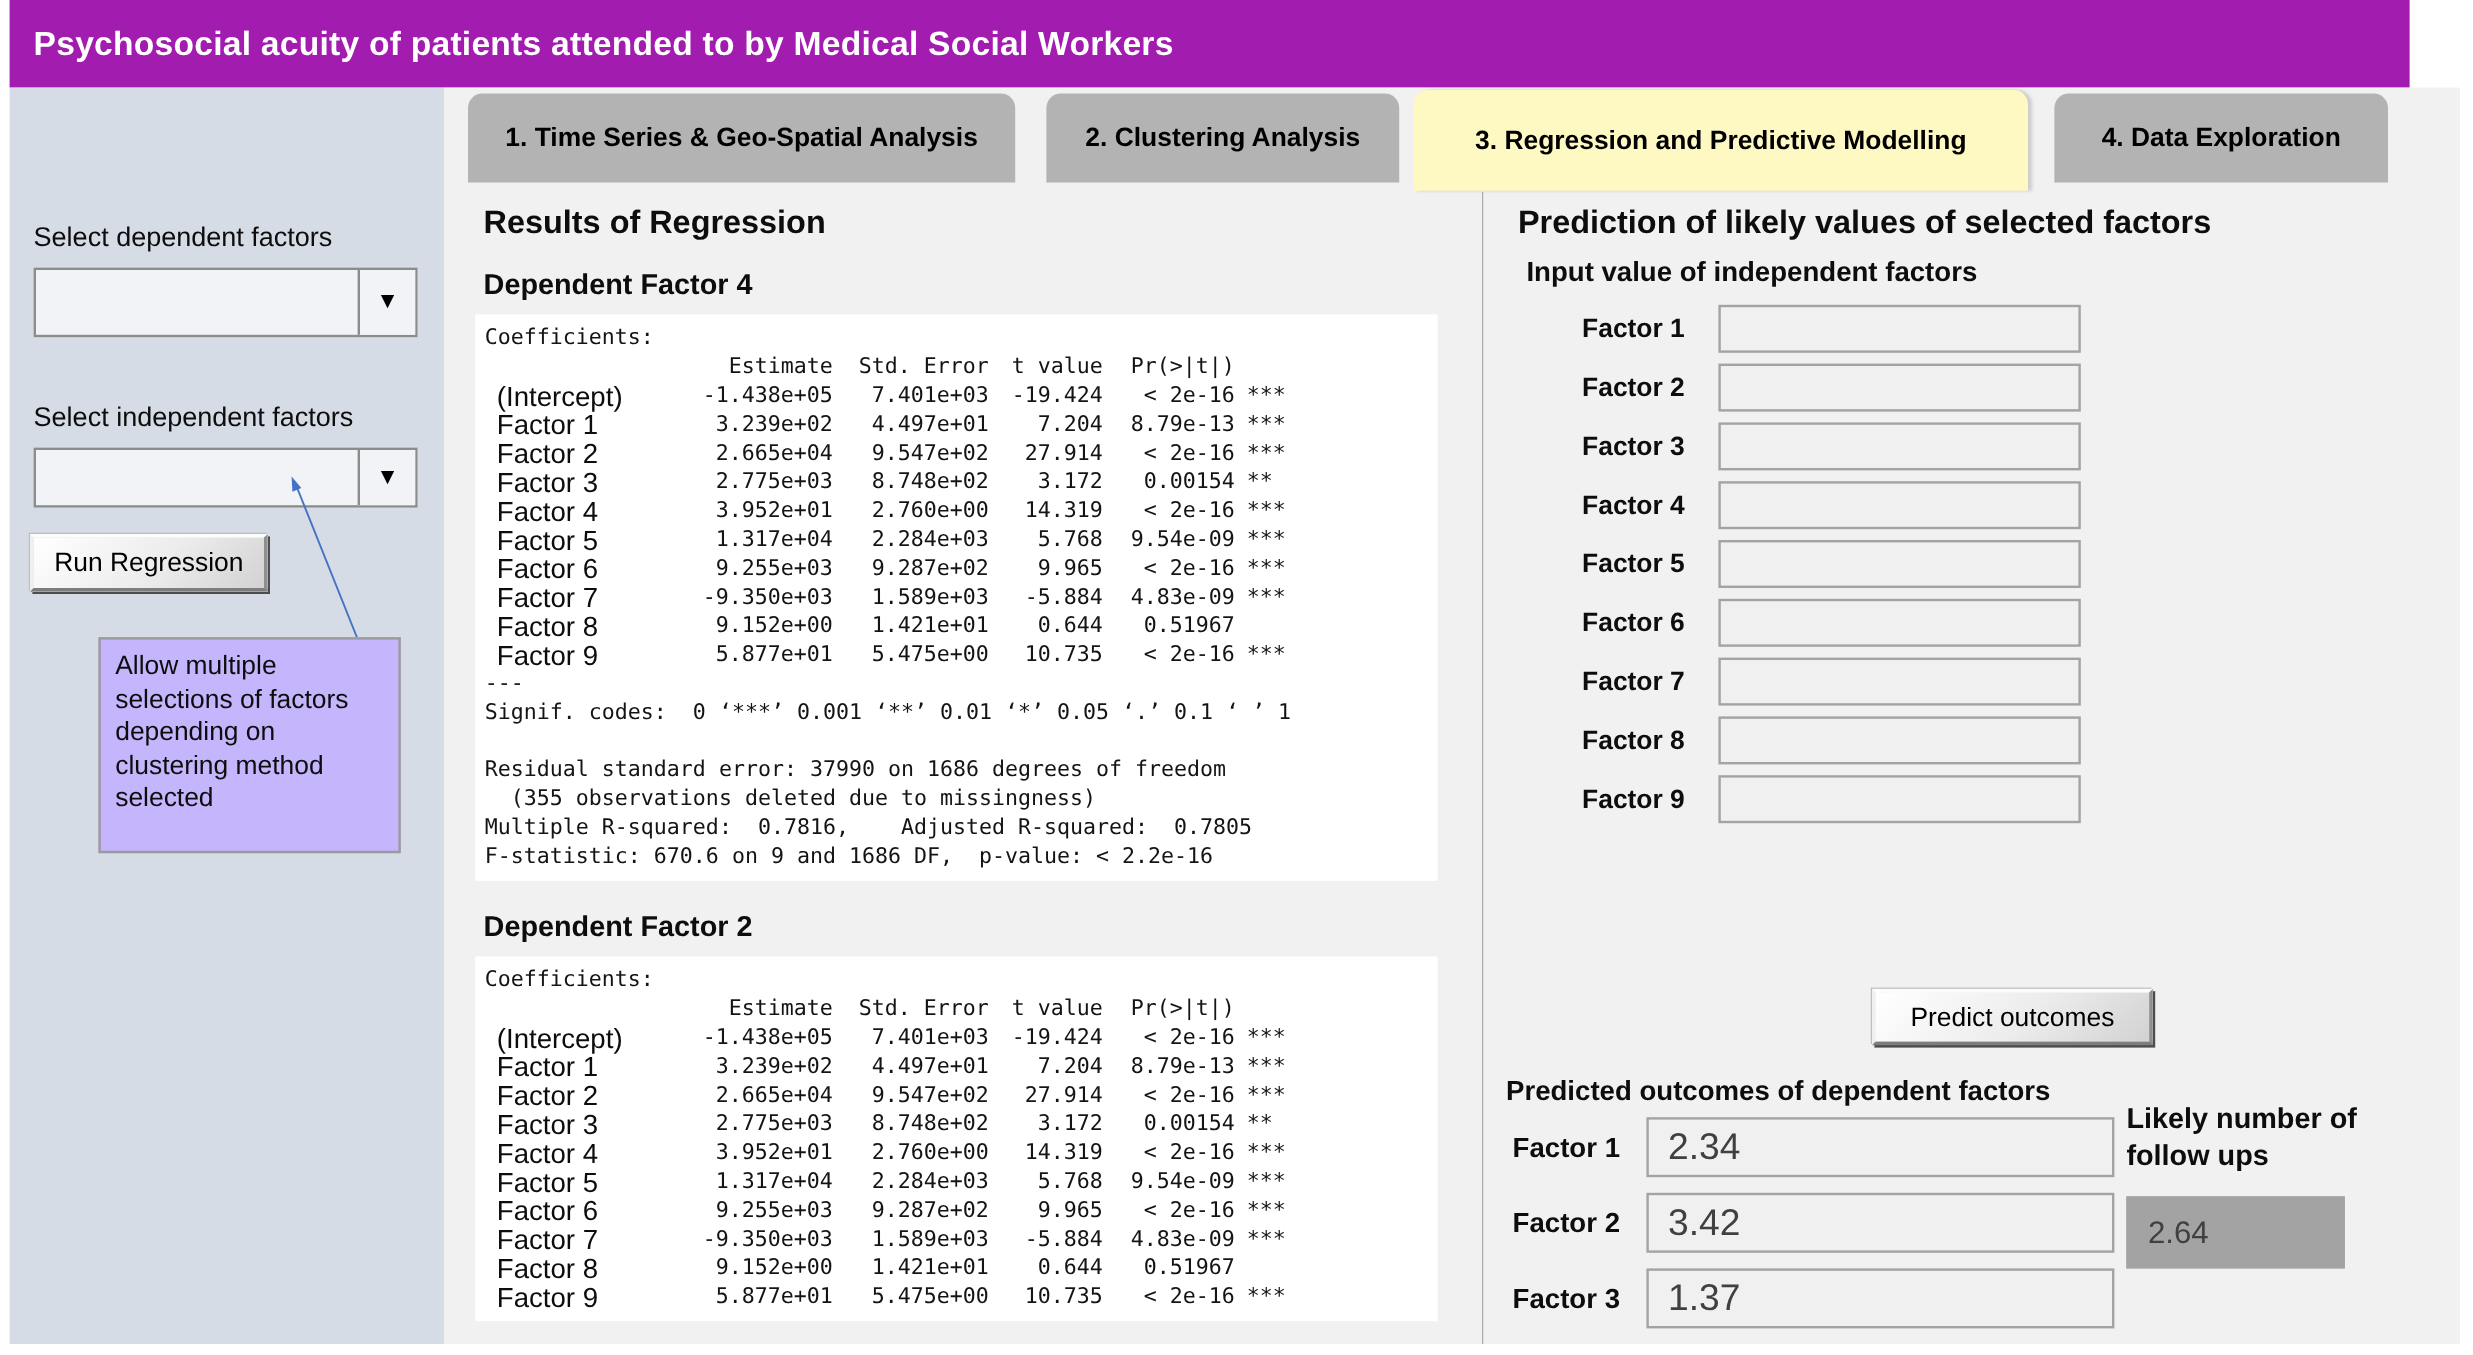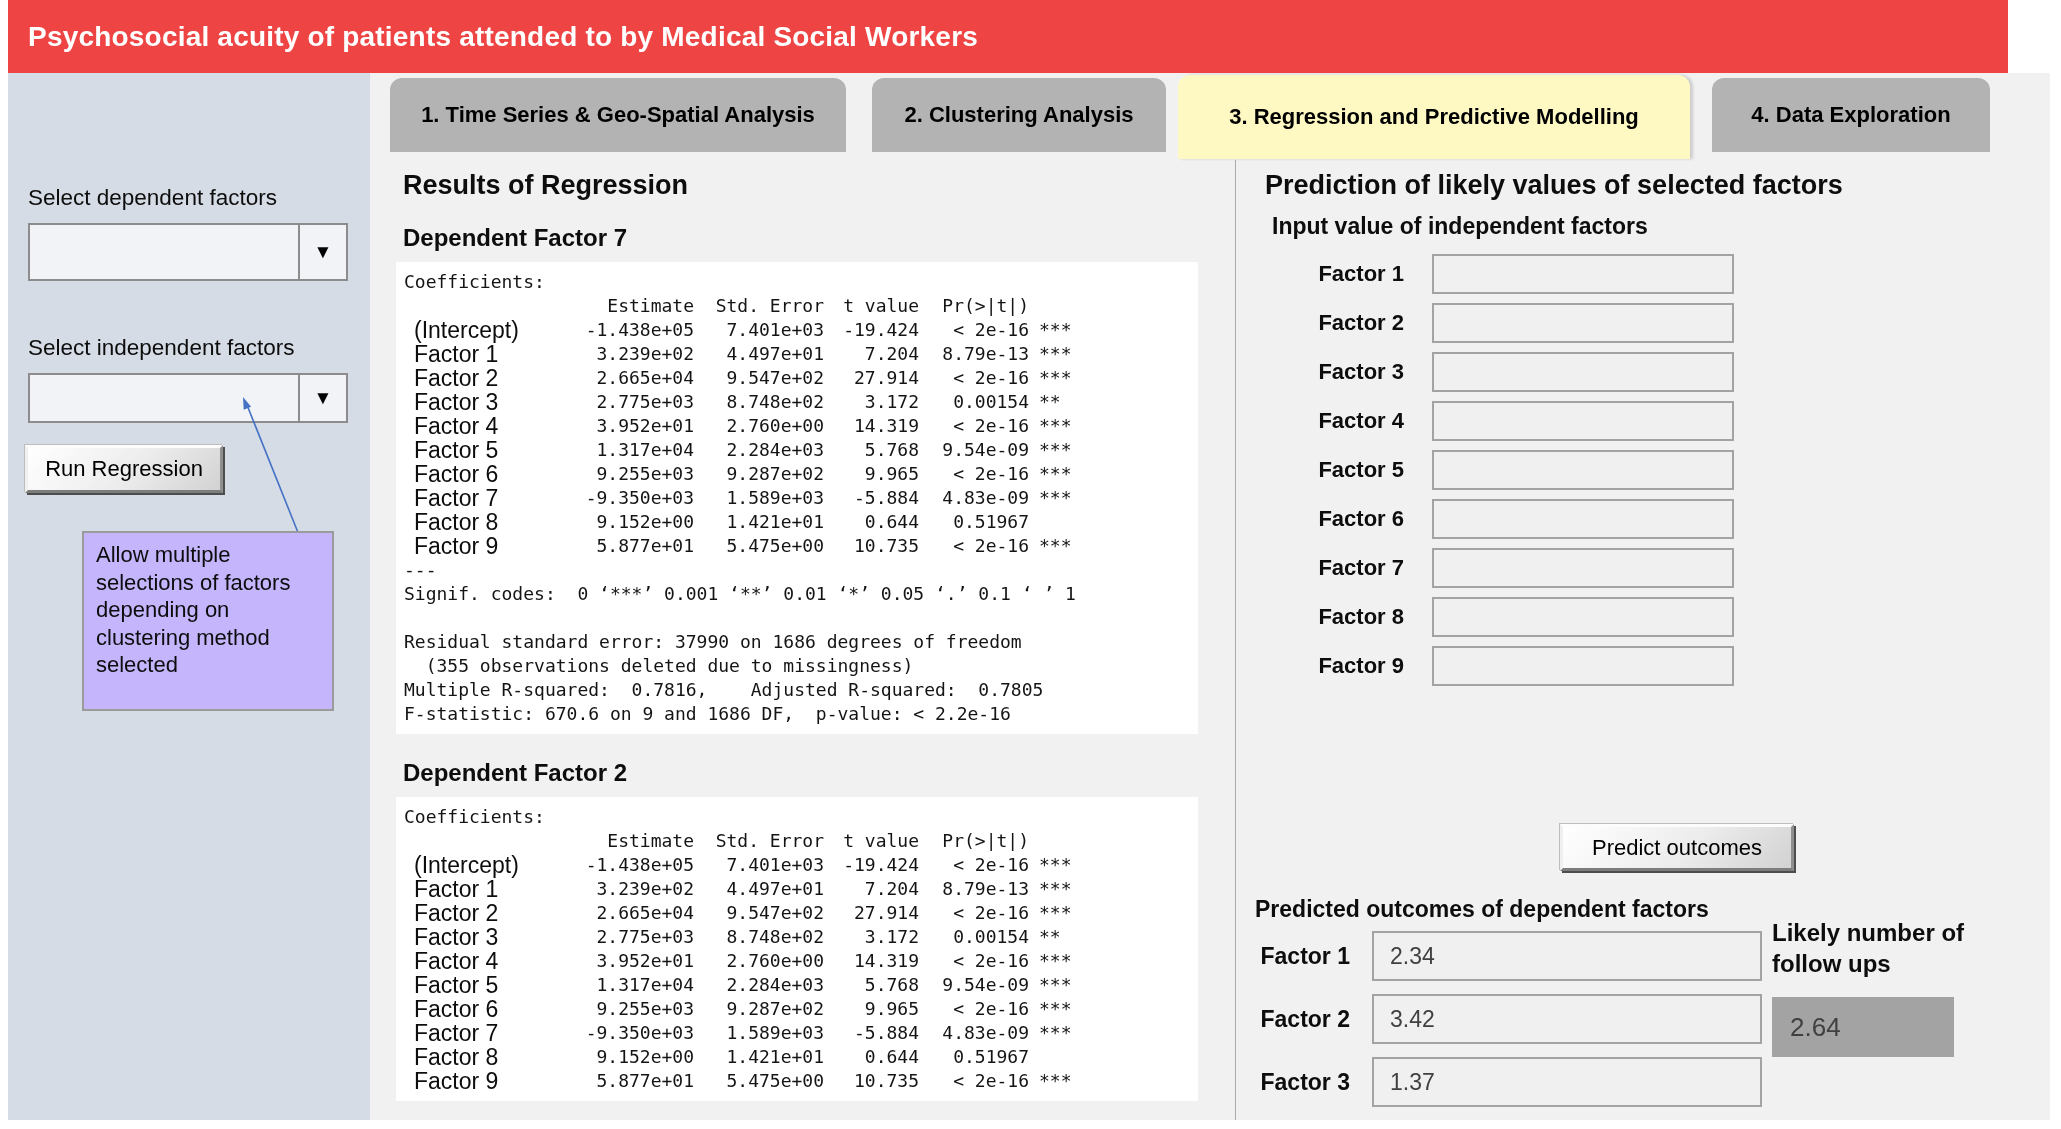--- a/index.html
+++ b/index.html
@@ -2,21 +2,21 @@
 <html><head>
 <meta charset="utf-8">
 <style>
   html,body{margin:0;padding:0;}
   body{
     width:2061px;height:1129px;position:relative;overflow:hidden;
     background:#ffffff;font-family:"Liberation Sans",sans-serif;color:#111;
   }
   
   .titlebar{
-    position:absolute;left:8px;top:0;width:2000px;height:73px;background:#ef4444;
+    position:absolute;left:8px;top:0;width:2000px;height:73px;background:#a21caf;
     display:flex;align-items:center;
   }
   .titlebar .title{color:#ffffff;font-size:28px;font-weight:600;padding-left:20px;letter-spacing:.2px;}
   
   .sidebar{position:absolute;left:8px;top:73px;width:362px;height:1047px;background:#D6DCE5;}
   .side-label{position:absolute;left:20px;font-size:22.5px;font-weight:400;color:#0d0d0d;}
   .combo{position:absolute;left:20px;width:320px;background:#f1f3f6;border:2px solid #8c8c8c;display:flex;box-sizing:border-box;}
   .combo-value{flex:1;}
   .combo-btn{width:46px;border-left:2px solid #8c8c8c;display:flex;align-items:center;justify-content:center;font-size:19px;color:#000;cursor:default;background:#f1f3f6;}
   .btn3d{
@@ -77,21 +77,21 @@
     width:302px;height:40px;background:#F0F0F0;border:2px solid #A3A3A3;box-sizing:border-box;
     font-family:"Liberation Sans",sans-serif;font-size:22px;color:#404040;padding:0 12px;outline:none;
   }
   .predict-btn{position:absolute;left:310px;top:655px;width:234px;height:47px;font-size:22px;}
   .output-heading{position:absolute;left:5px;top:727px;font-size:23px;font-weight:700;color:#0d0d0d;}
   .output-rows{position:absolute;left:0;top:762px;display:flex;flex-direction:column;gap:13px;}
   .o-row{display:flex;align-items:center;height:50px;}
   .o-row .o-label{width:100px;text-align:right;font-size:23px;font-weight:700;margin-right:22px;color:#0d0d0d;}
   .o-box{
     width:390px;height:50px;background:#F0F0F0;border:2px solid #A3A3A3;box-sizing:border-box;
-    display:flex;align-items:center;padding:0 16px;font-size:23px;color:#404040;
+    display:flex;align-items:center;padding:0 16px;font-size:31px;color:#404040;
   }
   .followups-label{position:absolute;left:522px;top:748px;width:210px;font-size:24px;font-weight:700;line-height:31px;color:#0d0d0d;}
   .followups-box{
     position:absolute;left:522px;top:828px;width:182px;height:60px;background:#a3a3a3;
     border:2px solid #A3A3A3;box-sizing:border-box;display:flex;align-items:center;
     padding:0 16px;font-size:26px;color:#404040;
   }
 </style>
 </head>
 <body>
@@ -145,21 +145,21 @@
     </div>
 
   <div class="divider"></div>
 
   <div class="results-col">
     <h2 class="results-title">Results of Regression</h2>
 
     <div>
 
         <section class="coef-block">
-          <h3>Dependent Factor 7</h3>
+          <h3>Dependent Factor 4</h3>
           <div class="panel">
             <div class="mono-line">Coefficients:</div>
             <div class="coef-head">
               <span class="head-spacer"></span>
               <span class="c-est">Estimate</span>
               <span class="c-se">Std. Error</span>
               <span class="c-t">t value</span>
               <span class="c-p">Pr(&gt;|t|)</span>
             </div>
             <div>

